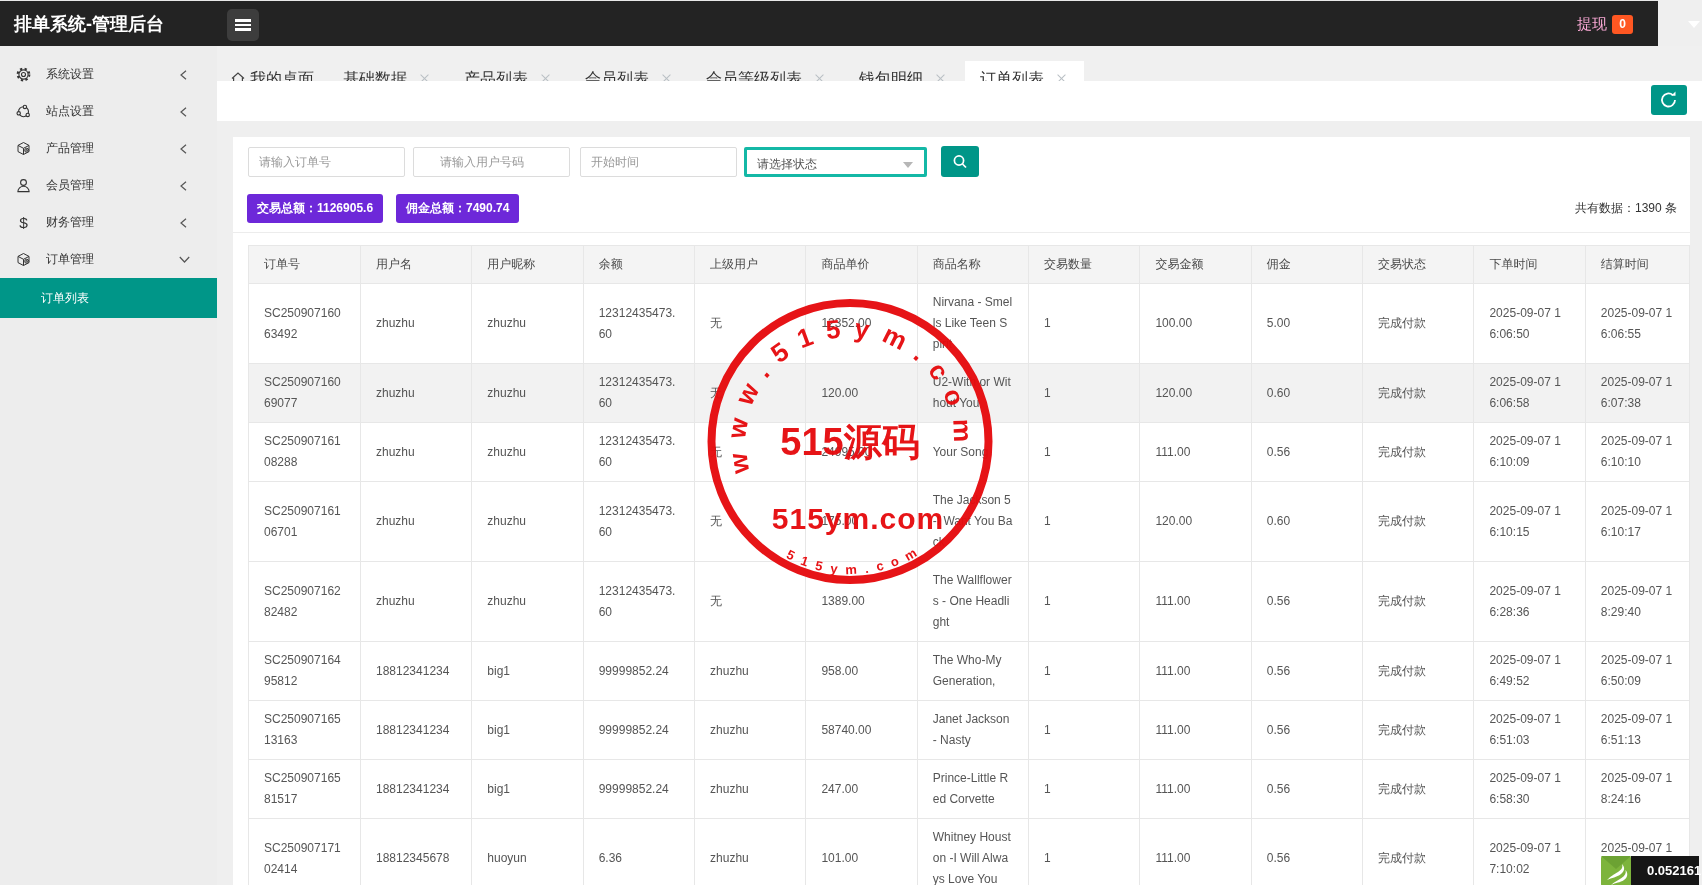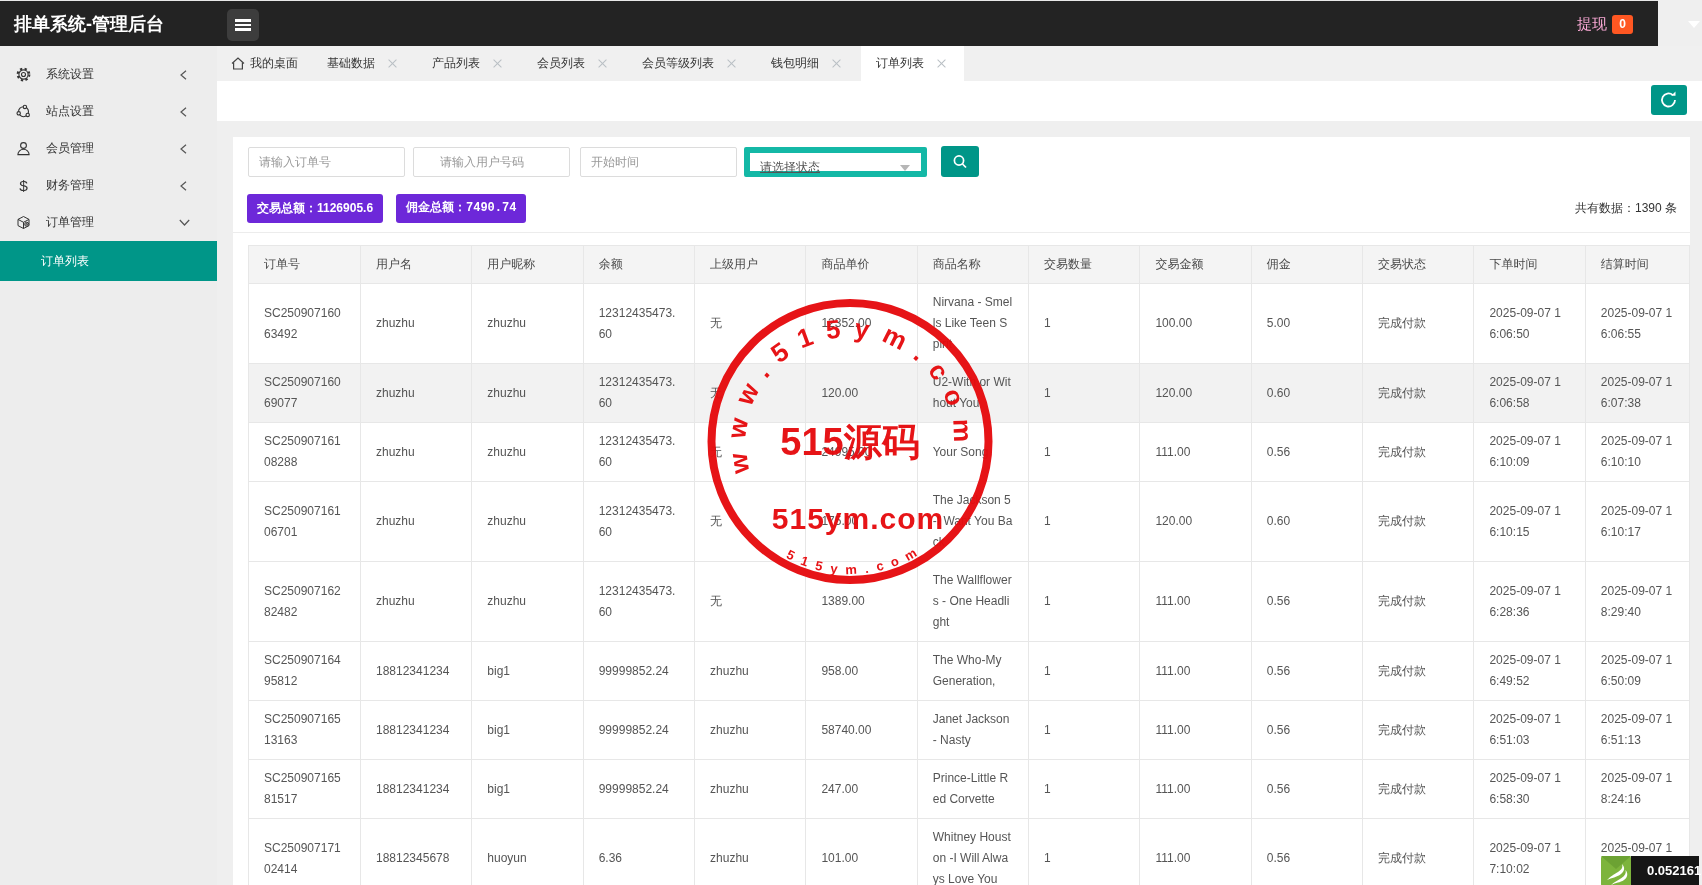--- a/index.html
+++ b/index.html
@@ -21,43 +21,43 @@
 .sidebar { position:absolute; left:0; top:46px; width:217px; height:839px; background:#ededed; }
 .mi { position:relative; height:37px; }
 .mi svg.ic { position:absolute; left:16px; top:11px; }
 .mi .txt { position:absolute; left:46px; top:0; line-height:37px; font-size:12px; color:#323232; }
 .mi svg.chev { position:absolute; left:179px; top:14px; }
 .menupad { height:10px; }
 .subactive { height:40px; background:#009688; color:#fff; font-size:12px; line-height:40px; padding-left:41px; }
 
 
 .tabbar { position:absolute; left:217px; top:46px; width:1485px; height:35px; background:#f0f0f0; display:flex; }
-.tab { height:35px; line-height:35px; font-size:12px; color:#333; padding:0 17px 0 15px; margin-right:2px; white-space:nowrap; display:flex; align-items:center; }
+.tab { height:35px; line-height:35px; font-size:16px; color:#333; padding:0 17px 0 15px; margin-right:2px; white-space:nowrap; display:flex; align-items:center;margin-top:15px; }
 .tab:first-child { padding:0 12px 0 14px; }
 .tab.active { background:#fff; }
 .tab .x { display:inline-block; margin-left:12px; width:11px; height:11px; position:relative; }
 .tab .x:before,.tab .x:after { content:""; position:absolute; left:5px; top:0px; width:1px; height:11px; background:#b9bfc4; }
 .tab .x:before { transform:rotate(45deg);} .tab .x:after{ transform:rotate(-45deg);}
 .tab svg.home { margin-right:5px; }
 
 
 .toolstrip { position:absolute; left:217px; top:81px; width:1485px; height:40px; background:#fff; }
 .refresh { position:absolute; left:1434px; top:4px; width:36px; height:30px; background:#009688; border-radius:3px; }
 
 
 .panel { position:absolute; left:233px; top:137px; width:1457px; height:748px; background:#fff; }
 .inp { position:absolute; top:10px; height:30px; border:1px solid #dcdcdc; border-radius:2px; background:#fff; font-size:12px; color:#999; line-height:28px; padding-left:10px; }
 .inp1 { left:15px; width:157px; }
 .inp2 { left:180px; width:157px;padding-left:26px; }
 .inp3 { left:347px; width:157px; }
-.sel  { position:absolute; left:511px; top:10px; width:183px; height:30px; border:6px solid #14b8a6; border-radius:2px; font-size:12px; color:#555; line-height:28px; padding-left:10px;text-decoration:underline; }
+.sel  { position:absolute; left:511px; top:10px; width:183px; height:30px; border:3px solid #14b8a6; border-radius:2px; font-size:12px; color:#555; line-height:28px; padding-left:10px; }
 .sel .arr { position:absolute; right:11px; top:12px; width:0; height:0; border-left:5px solid transparent; border-right:5px solid transparent; border-top:6px solid #b6b6b6; }
 .sbtn { position:absolute; left:708px; top:9px; width:38px; height:31px; background:#009688; border-radius:3px; }
 .tbadge { position:absolute; top:57px; height:29px; background:#6d28d9; border-radius:3px; color:#fff; font-size:12px; font-weight:bold; line-height:29px; padding:0 10px; }
-.tb1 { left:14px; } .tb2 { left:163px;font-family:Liberation Mono, monospace; }
+.tb1 { left:14px; } .tb2 { left:163px; }
 .count { position:absolute; top:57px; right:13px; line-height:29px; font-size:12px; color:#333; }
 .sep { position:absolute; left:0; top:95px; width:1457px; height:1px; background:#ececec; }
 
 
 table.grid { position:absolute; left:15px; top:108px; width:1442px; border-collapse:collapse; table-layout:fixed; }
 .grid th, .grid td { border:1px solid #e7e7e7; padding:8px 15px; font-size:12px; line-height:21px; color:#555; word-break:break-all; vertical-align:middle; text-align:left; font-weight:normal; }
 .grid th { background:#f4f4f4; color:#4a4a4a; }
 .grid td.tm1 { padding-right:21px; }
 .grid tr.hov td { background:#f2f2f2; }
 
@@ -98,20 +98,33 @@
       </svg>
     </div>
   <div class="mi">
       <svg class="ic" width="15" height="15" viewBox="0 0 15 15" fill="none" stroke="#333" stroke-width="1.1">
         <circle cx="7.5" cy="7.7" r="5"></circle>
         <circle cx="8.9" cy="2.9" r="1.7" fill="#ededed"></circle>
         <circle cx="2.7" cy="9.3" r="1.7" fill="#ededed"></circle>
         <circle cx="11.7" cy="10.9" r="1.7" fill="#ededed"></circle>
       </svg>
       <span class="txt">站点设置</span>
+      <svg class="chev" width="9" height="10" viewBox="0 0 9 10" fill="none" stroke="#555" stroke-width="1.2">
+        <path d="M7 0.8 L2 5 L7 9.2"></path>
+      </svg>
+    </div>
+  <div class="mi">
+      <svg class="ic" width="15" height="15" viewBox="0 0 15 15" fill="none" stroke="#333" stroke-width="1">
+        <path d="M2 4.4 L7.5 1.5 L13 4.4 L13 10.6 L7.5 13.5 L2 10.6 Z"></path>
+        <path d="M2 4.4 L7.5 7.3 L13 4.4"></path>
+        <path d="M7.5 7.3 L7.5 13.5"></path>
+        <circle cx="10.7" cy="9.3" r="2" fill="#ededed"></circle>
+        <circle cx="10.7" cy="9.3" r="0.8"></circle>
+      </svg>
+      <span class="txt">产品管理</span>
       <svg class="chev" width="9" height="10" viewBox="0 0 9 10" fill="none" stroke="#555" stroke-width="1.2">
         <path d="M7 0.8 L2 5 L7 9.2"></path>
       </svg>
     </div>
   <div class="mi">
       <svg class="ic" width="15" height="15" viewBox="0 0 15 15" fill="none" stroke="#333" stroke-width="1.1">
         <circle cx="7.5" cy="4.5" r="2.9"></circle>
         <path d="M1.9 13.6 a5.6 5.3 0 0 1 11.2 0 Z"></path>
       </svg>
       <span class="txt">会员管理</span>

